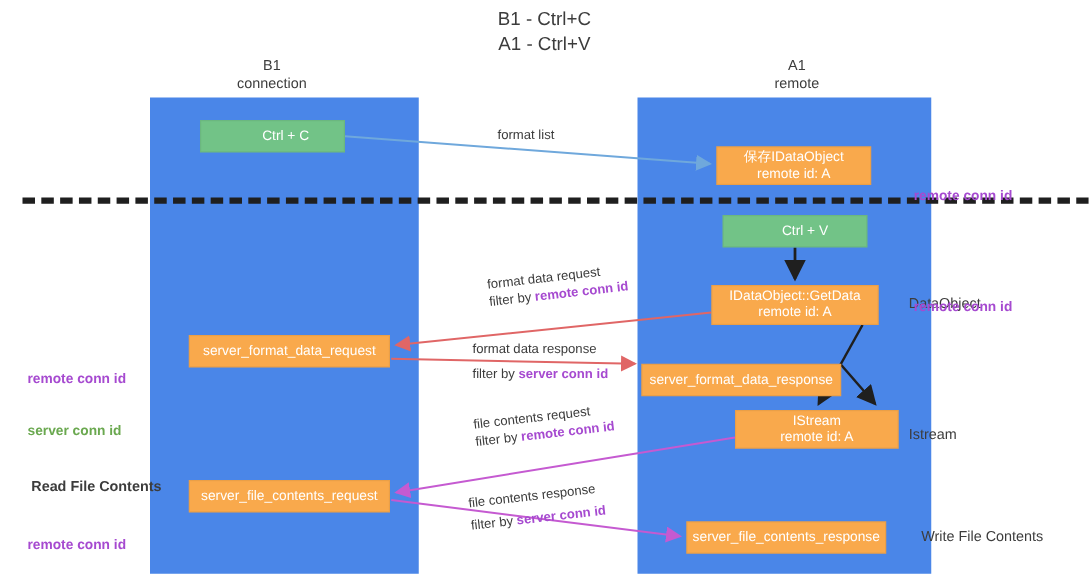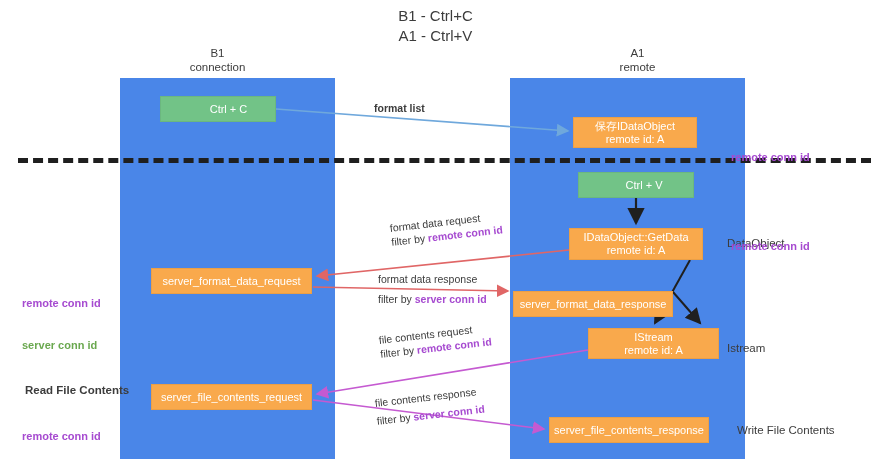--- a/index.html
+++ b/index.html
@@ -84,21 +84,21 @@
   #cid-4{left:22px; top:401px;}
 
   
   .edge-lbl{
     font-size:10.5px;line-height:14px;color:#3c3c3c;
     white-space:nowrap;
   }
   .edge-lbl b{font-weight:bold;}
   .p{color:#a64ad0;}
 
-  #el-formatlist{left:374px;top:101px;font-weight:bold;}
+  #el-formatlist{left:398px;top:101px;}
 
   #el-fdreq{left:389px;top:221px;transform:rotate(-6.5deg);transform-origin:left top;}
   #el-fdres{left:378px;top:272px;}
   #el-fcreq{left:378px;top:333px;transform:rotate(-6.5deg);transform-origin:left top;}
   #el-fcres{left:374px;top:396px;transform:rotate(-6.5deg);transform-origin:left top;}
 
   svg#wires{position:absolute;left:0;top:0;width:871px;height:467px;overflow:visible;}
 </style>
 </head>
 <body>

